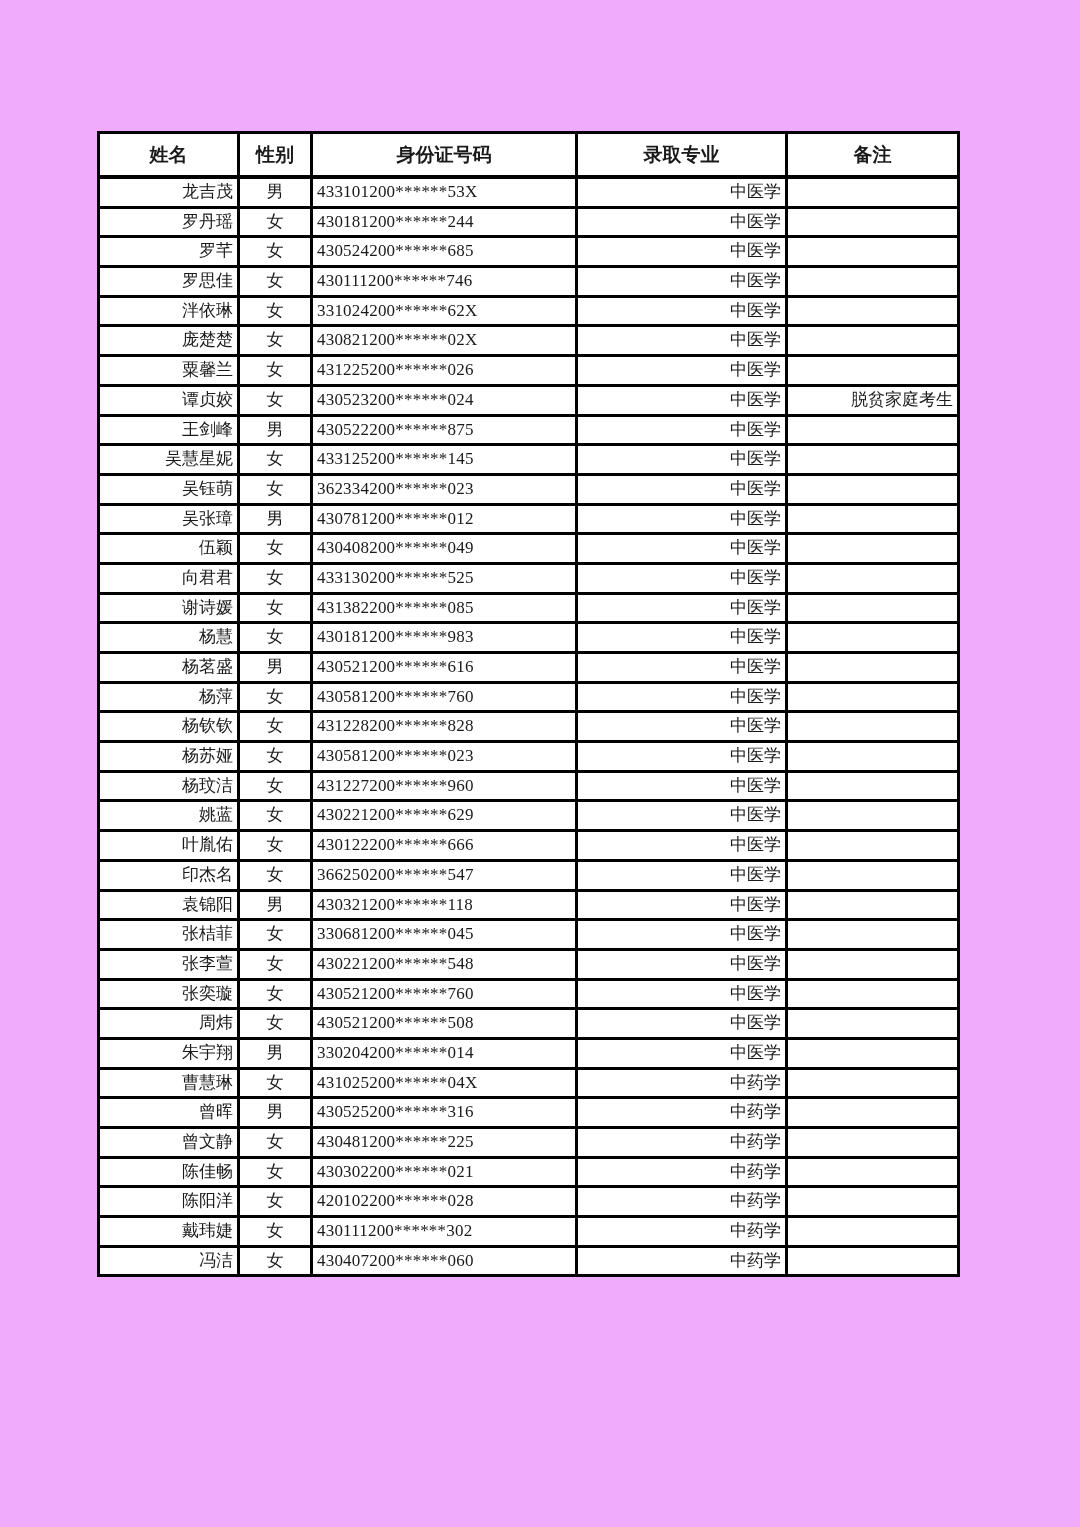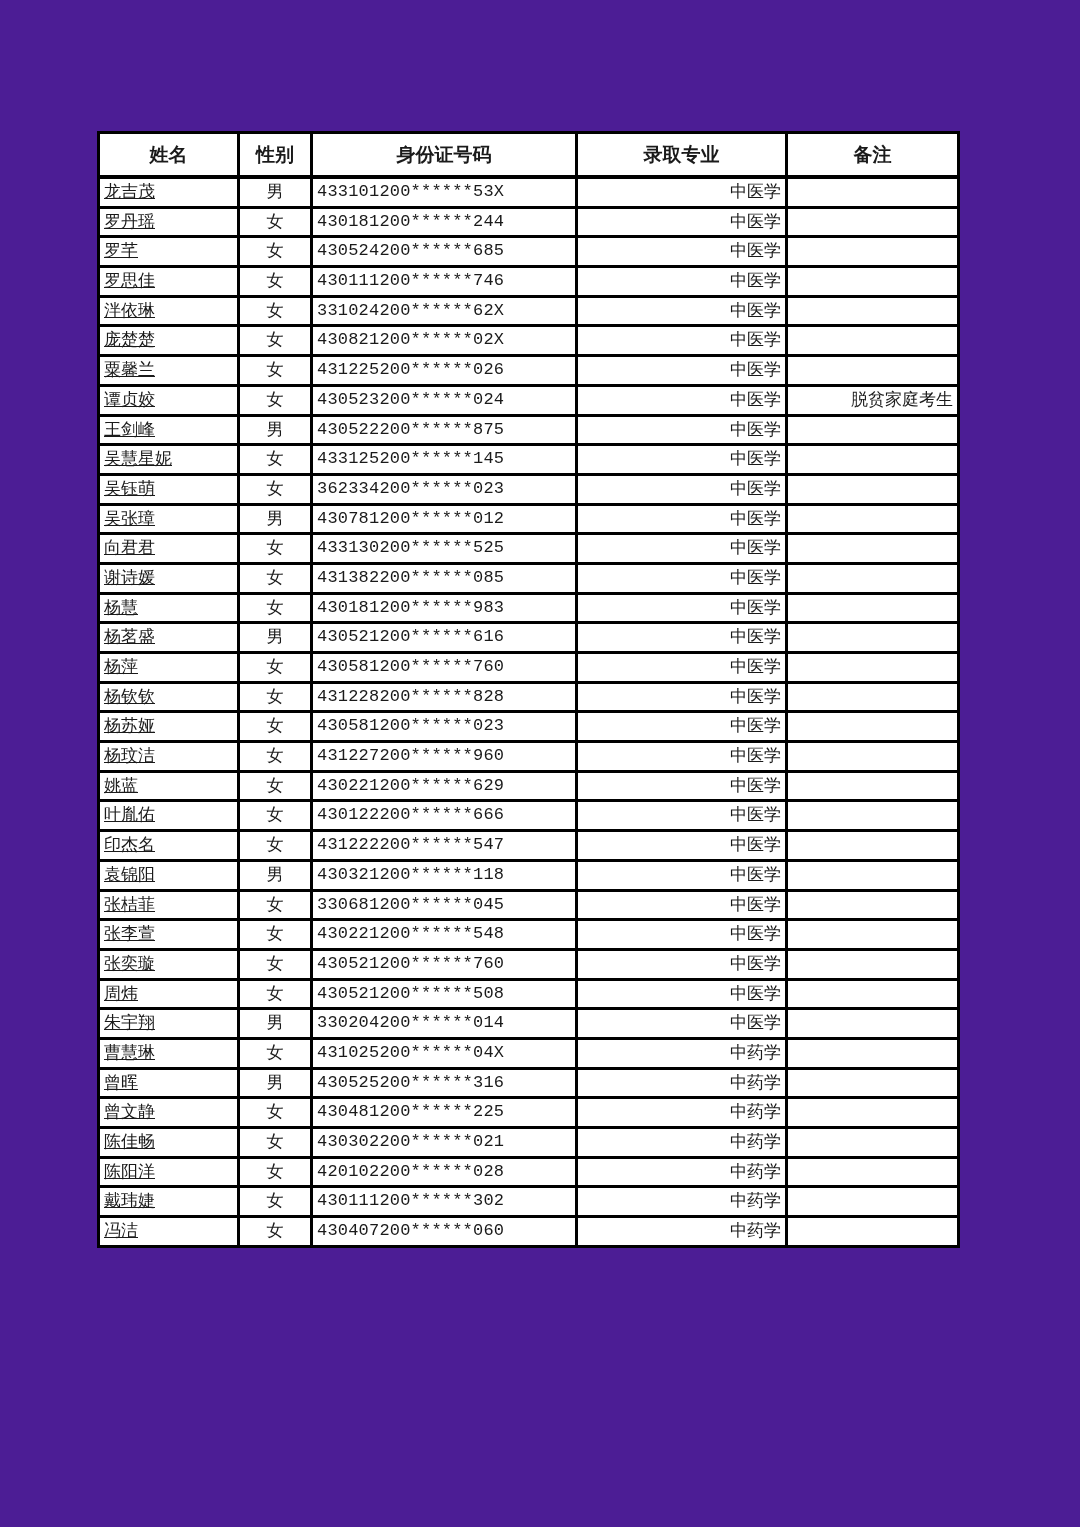--- a/index.html
+++ b/index.html
@@ -5,21 +5,21 @@
   html, body {
     margin: 0;
     padding: 0;
     background: #ffffff;
     font-family: "Liberation Sans", sans-serif;
   }
   .page {
     position: relative;
     width: 1080px;
     height: 1527px;
-    background: #4c1d95;
+    background: #f0abfc;
     overflow: hidden;
   }
   table.roster {
     position: absolute;
     left: 97px;
     top: 131px;
     width: 860px;
     border-collapse: collapse;
     table-layout: fixed;
     background: #ffffff;
@@ -43,23 +43,23 @@
     font-weight: bold;
     text-align: center;
     border-bottom-width: 4px;
   }
   table.roster td {
     height: 26.7px;
     font-size: 17px;
     font-weight: normal;
     line-height: 1.1;
   }
-  td.cell-name   { text-align: left; text-decoration: underline; }
+  td.cell-name   { text-align: right; }
   td.cell-gender { text-align: center; }
-  td.cell-id     { text-align: left; font-family: Liberation Mono, monospace; letter-spacing: 0.2px; }
+  td.cell-id     { text-align: left; font-family: Liberation Serif, serif; letter-spacing: 0.2px; }
   td.cell-major  { text-align: right; }
   td.cell-remark { text-align: right; }
 </style>
 </head>
 <body>
 
 <div class="page">
   <table class="roster">
     <colgroup>
       <col class="c-name">
@@ -156,20 +156,27 @@
           <td class="cell-remark"></td>
         </tr>
         <tr>
           <td class="cell-name">吴张璋</td>
           <td class="cell-gender">男</td>
           <td class="cell-id">430781200******012</td>
           <td class="cell-major">中医学</td>
           <td class="cell-remark"></td>
         </tr>
         <tr>
+          <td class="cell-name">伍颖</td>
+          <td class="cell-gender">女</td>
+          <td class="cell-id">430408200******049</td>
+          <td class="cell-major">中医学</td>
+          <td class="cell-remark"></td>
+        </tr>
+        <tr>
           <td class="cell-name">向君君</td>
           <td class="cell-gender">女</td>
           <td class="cell-id">433130200******525</td>
           <td class="cell-major">中医学</td>
           <td class="cell-remark"></td>
         </tr>
         <tr>
           <td class="cell-name">谢诗媛</td>
           <td class="cell-gender">女</td>
           <td class="cell-id">431382200******085</td>
@@ -228,21 +235,21 @@
         <tr>
           <td class="cell-name">叶胤佑</td>
           <td class="cell-gender">女</td>
           <td class="cell-id">430122200******666</td>
           <td class="cell-major">中医学</td>
           <td class="cell-remark"></td>
         </tr>
         <tr>
           <td class="cell-name">印杰名</td>
           <td class="cell-gender">女</td>
-          <td class="cell-id">431222200******547</td>
+          <td class="cell-id">366250200******547</td>
           <td class="cell-major">中医学</td>
           <td class="cell-remark"></td>
         </tr>
         <tr>
           <td class="cell-name">袁锦阳</td>
           <td class="cell-gender">男</td>
           <td class="cell-id">430321200******118</td>
           <td class="cell-major">中医学</td>
           <td class="cell-remark"></td>
         </tr>

